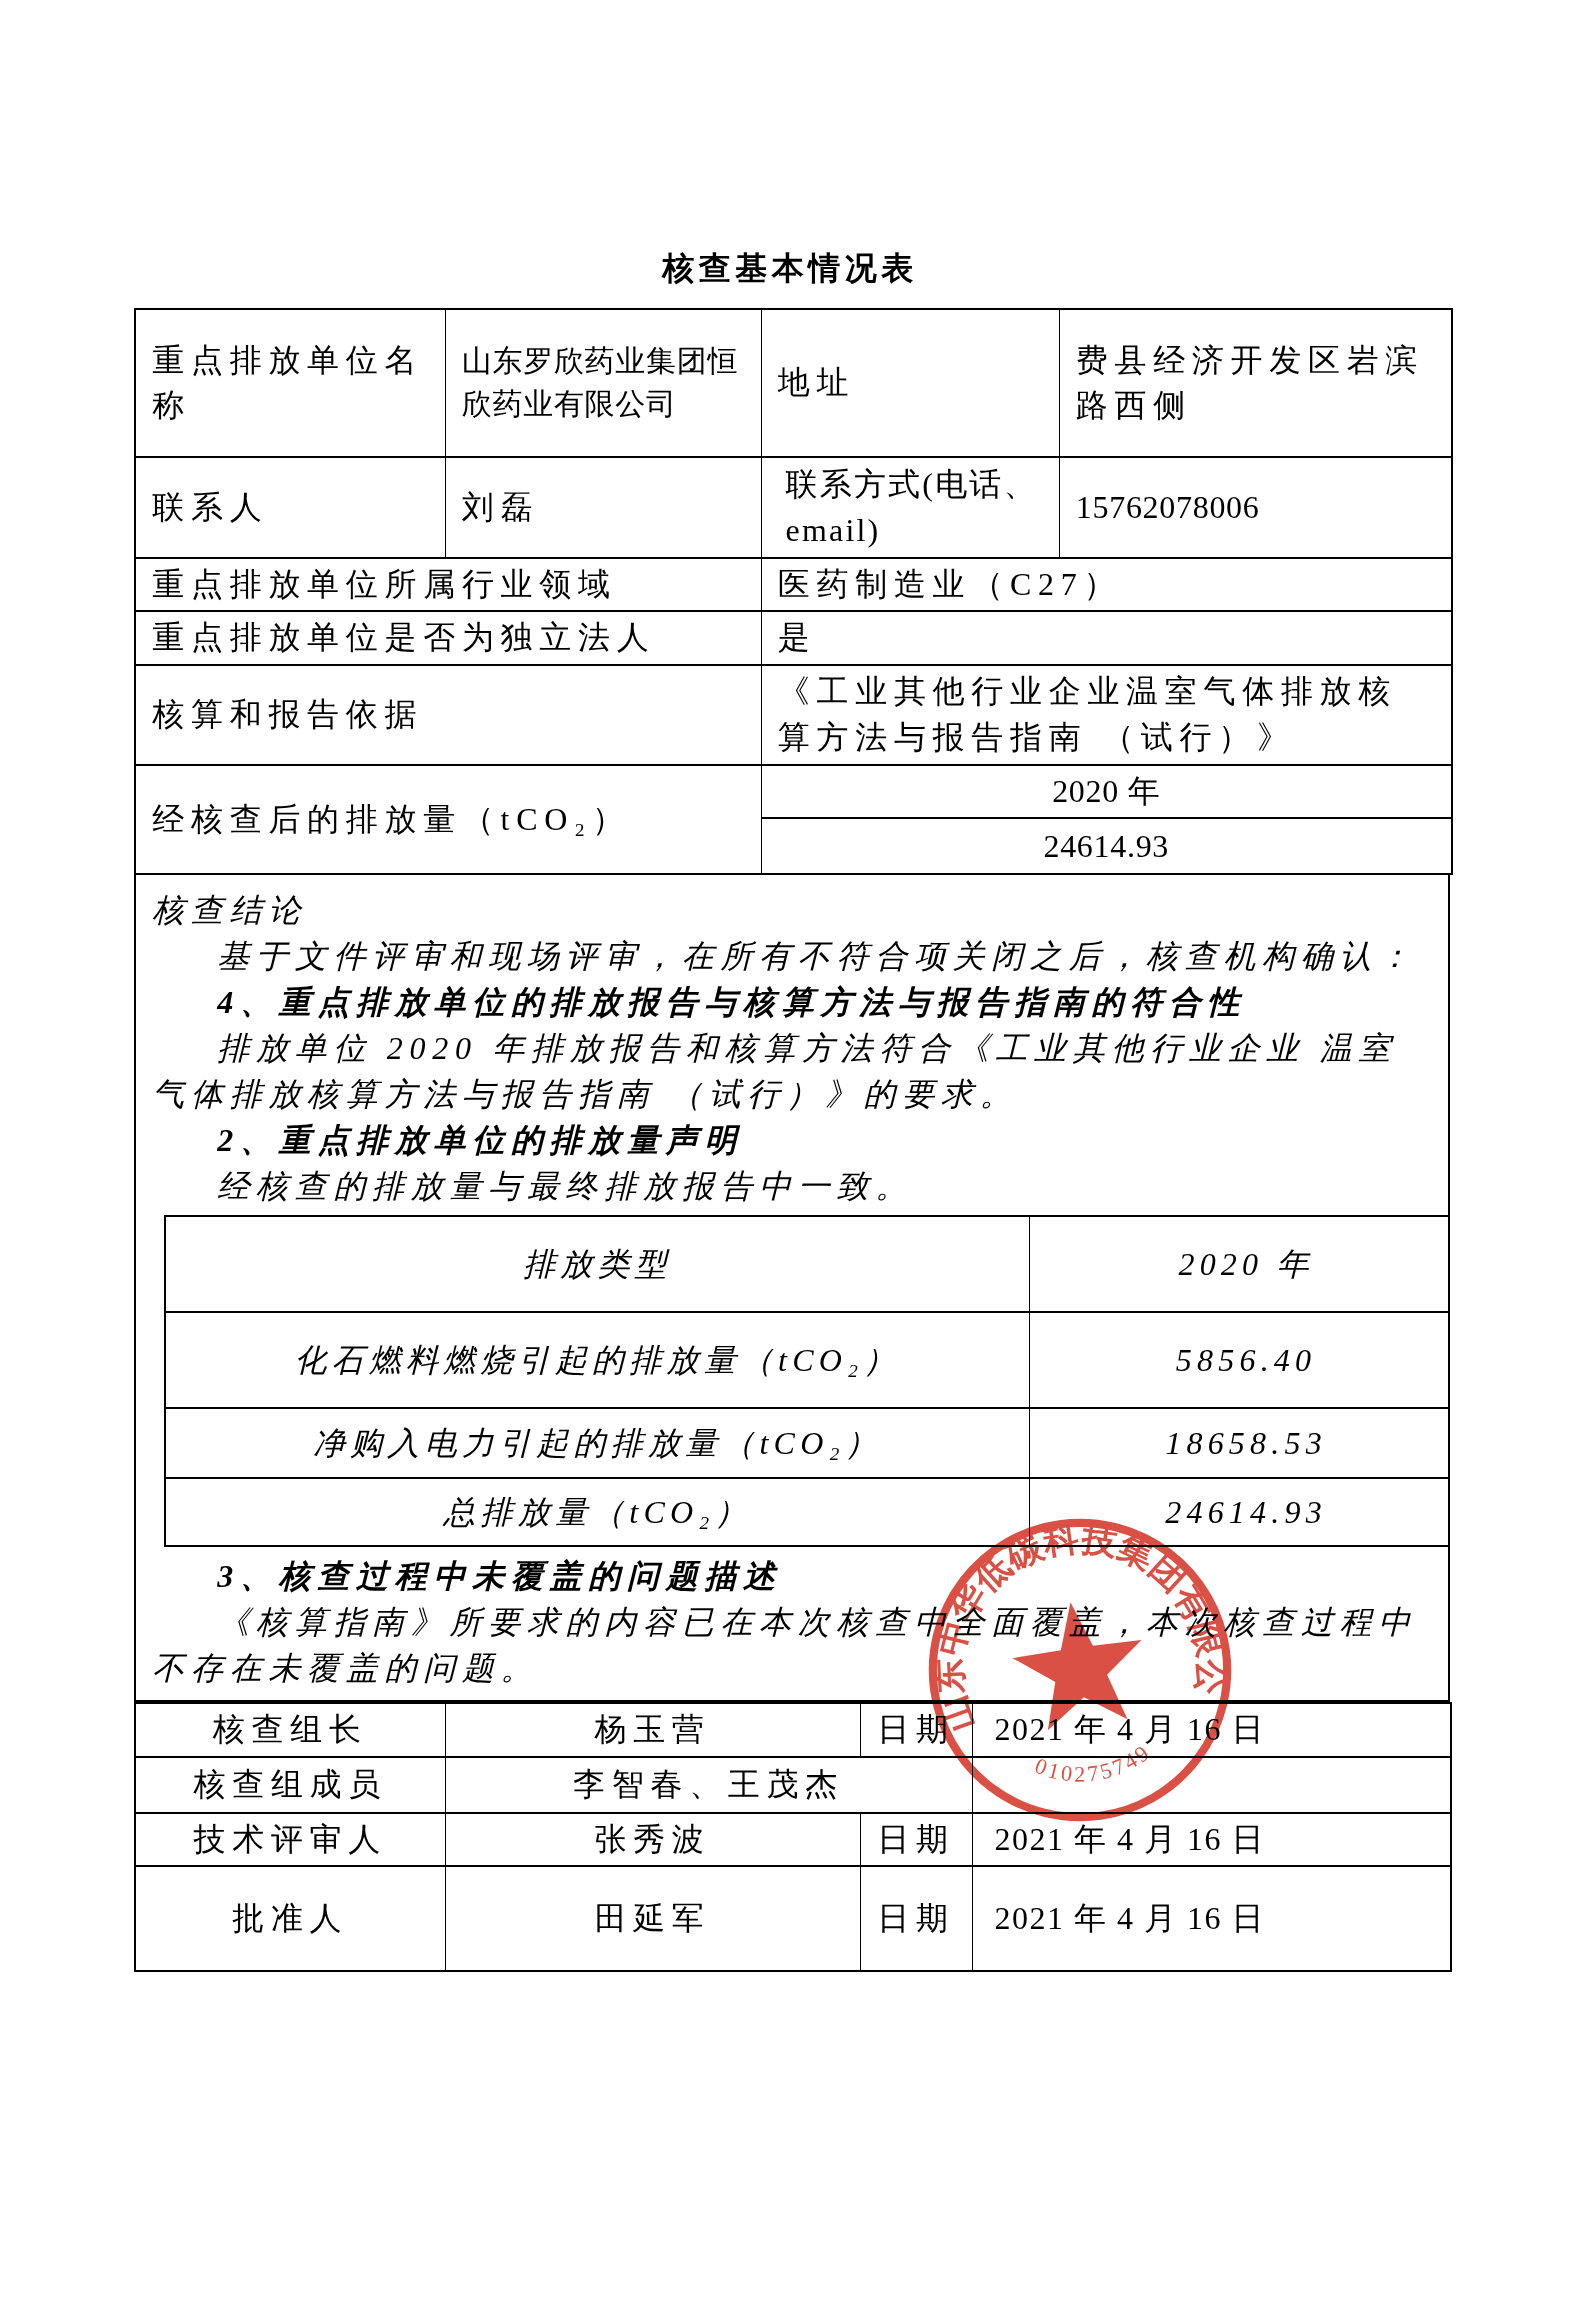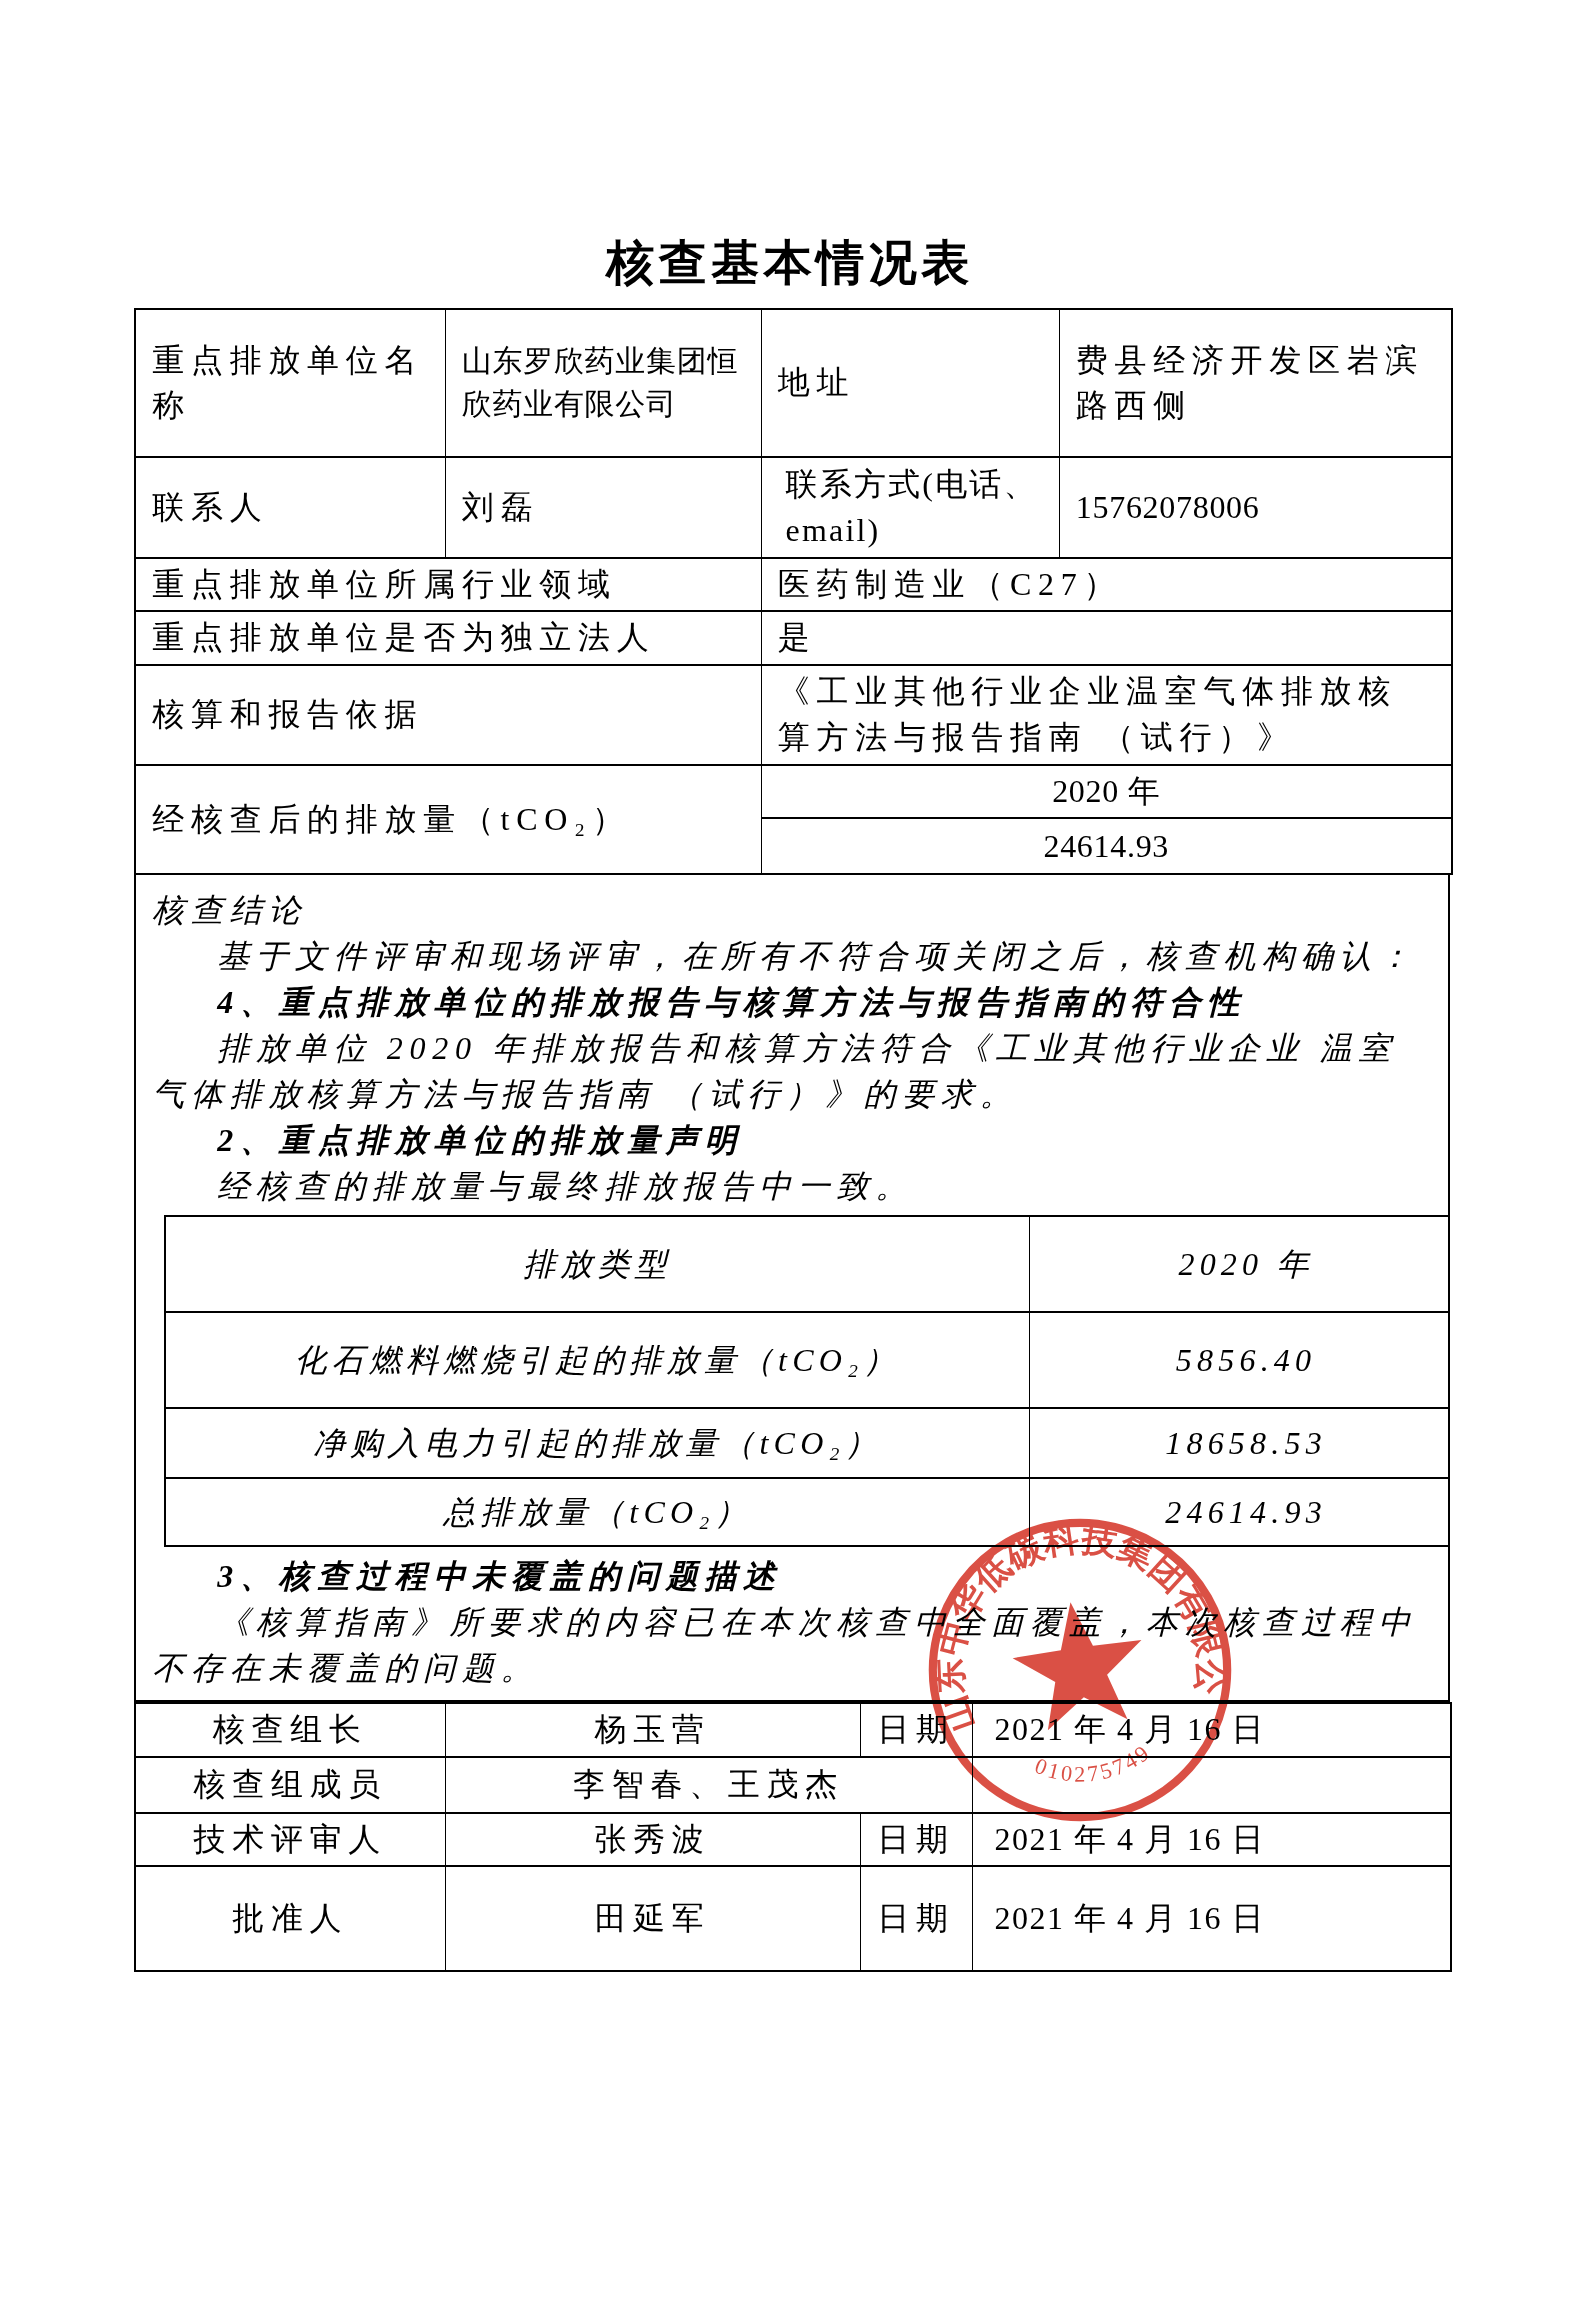--- a/index.html
+++ b/index.html
@@ -2,22 +2,22 @@
 <html style="font-size:12px"><head>
 <meta charset="utf-8">
 <style>
   html,body{margin:0;padding:0;}
   body{
     width:1580px;height:2319px;background:#ffffff;position:relative;
     font-family:"Liberation Serif","DejaVu Serif",serif;color:#000;
     -webkit-font-smoothing:antialiased;
   }
   .page-title{
-    position:absolute;top:240px;left:0;width:1580px;text-align:center;
-    font-size:48px;font-weight:bold;letter-spacing:4.5px;line-height:45px;
+    position:absolute;top:246px;left:0;width:1580px;text-align:center;
+    font-size:32px;font-weight:bold;letter-spacing:4.5px;line-height:45px;
   }
   .doc{position:absolute;left:134px;top:308px;width:1316px;}
   table{border-collapse:collapse;table-layout:fixed;width:1316px;}
   td{
     border-left:1.5px solid #000;border-right:1.5px solid #000;
     border-top:2.2px solid #000;border-bottom:2.2px solid #000;
     font-size:32px;letter-spacing:6.7px;line-height:1.42;
     padding:3px 16.3px;vertical-align:middle;word-break:break-all;
   }
   .t1,.t3,.etable{border:2.2px solid #000;}

